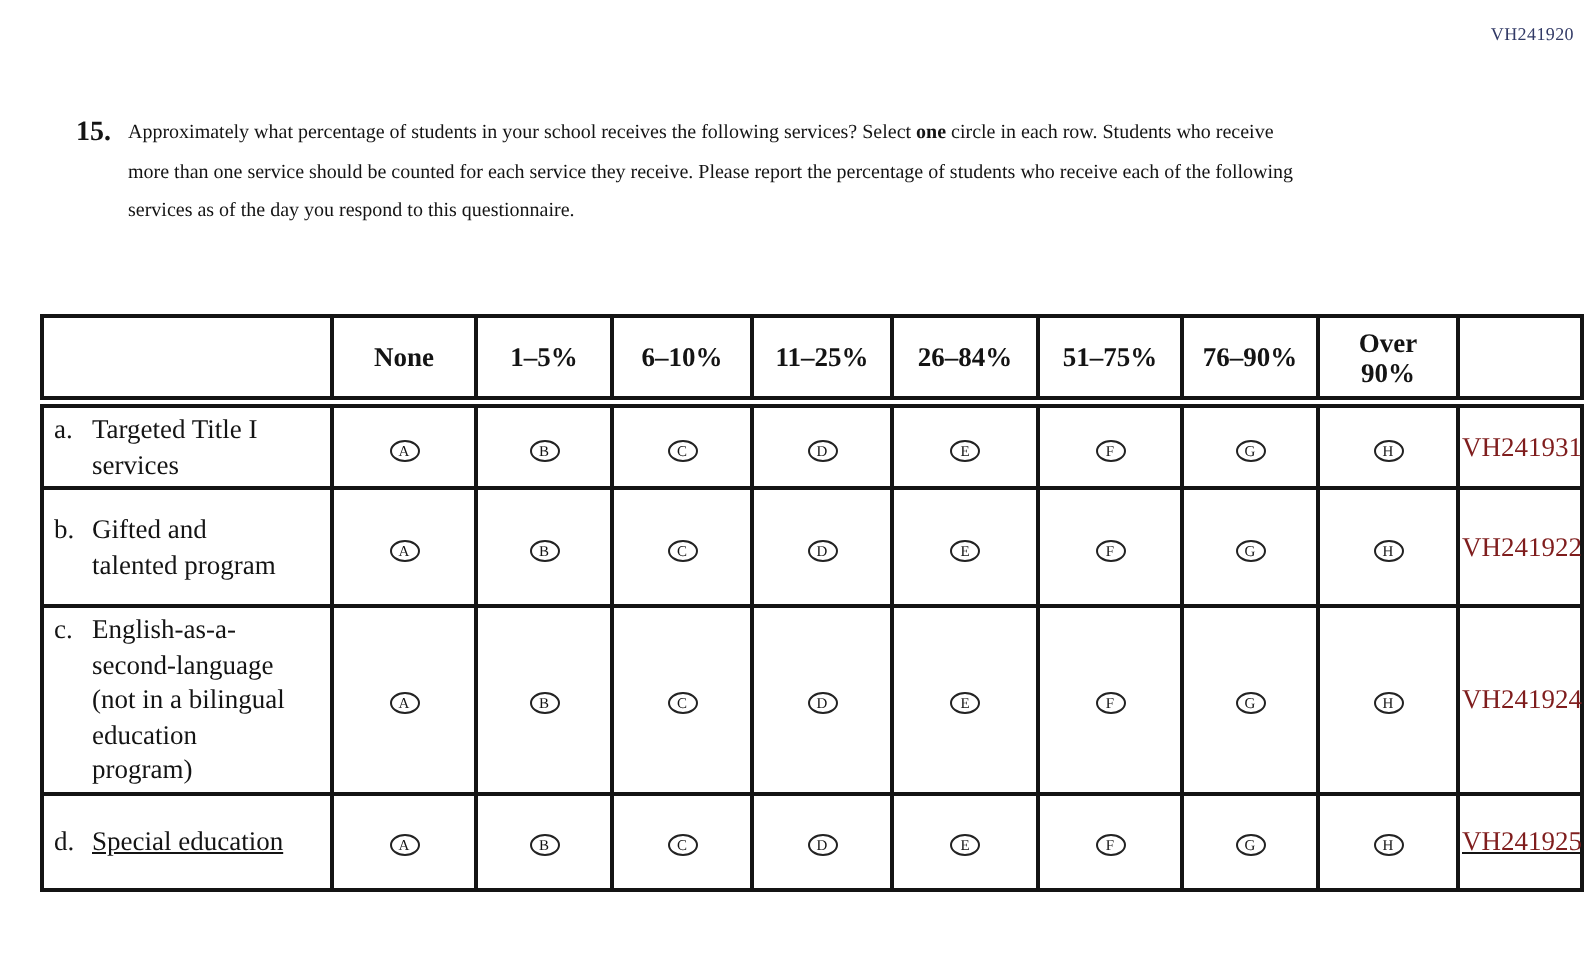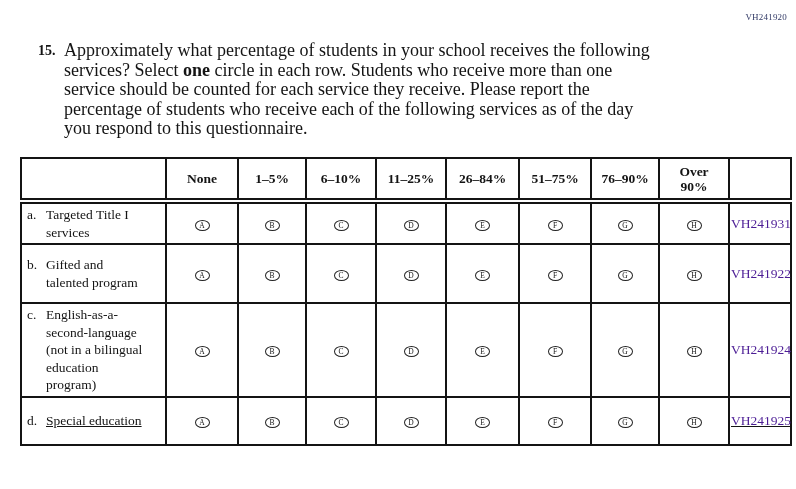--- a/index.html
+++ b/index.html
@@ -20,35 +20,35 @@
     right: 9px;
     font-size: 9px;
     letter-spacing: 0.2px;
     color: #323a66;
     margin-left: 48px;
   }
 
   .question {
     position: absolute;
     left: 38px;
-    top: 41px;
+    top: 57px;
     display: flex;
     align-items: flex-start;
     font-family: Liberation Serif, serif;
   }
   .qnum {
     font-weight: bold;
     font-size: 14px;
     line-height: 19.5px;
     width: 26px;
     flex: 0 0 26px;
   }
   .qtext {
     width: 592px;
-    font-size: 18px;
+    font-size: 10px;
     line-height: 19.5px;
   }
   .qtext b { font-weight: bold; }
 
   table.services {
     position: absolute;
     left: 20px;
     top: 157px;
     width: 770px;
     border-collapse: collapse;
@@ -96,21 +96,21 @@
     border-radius: 50%;
     font-size: 7.5px;
     line-height: 9px;
     text-align: center;
     cursor: pointer;
   }
 
   td.code-cell {
     text-align: center;
     font-size: 8.5px;
-    color: #4c1d95;
+    color: #7f1d1d;
     padding: 0 1px;
   }
 </style>
 </head>
 <body>
 
 <div class="page">
 
   <div class="form-code">VH241920</div>
 

